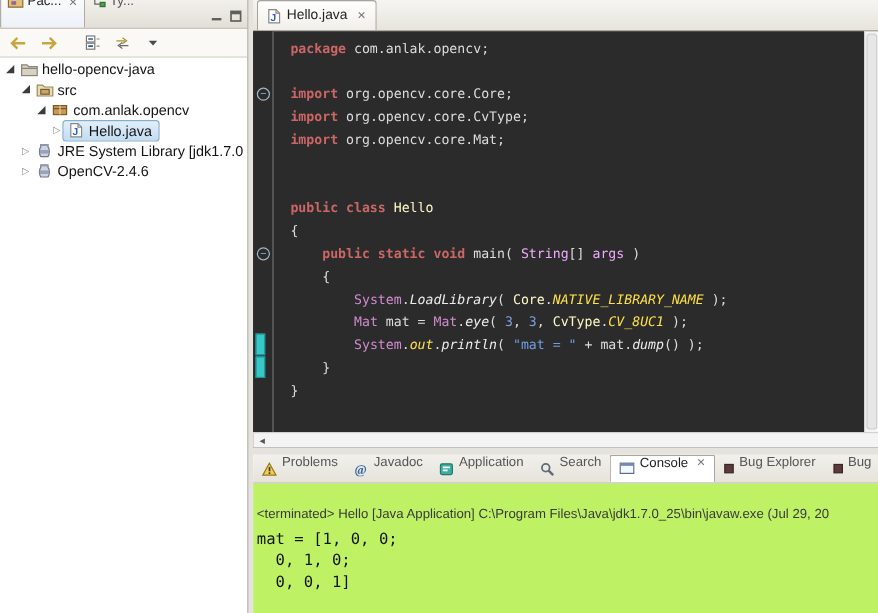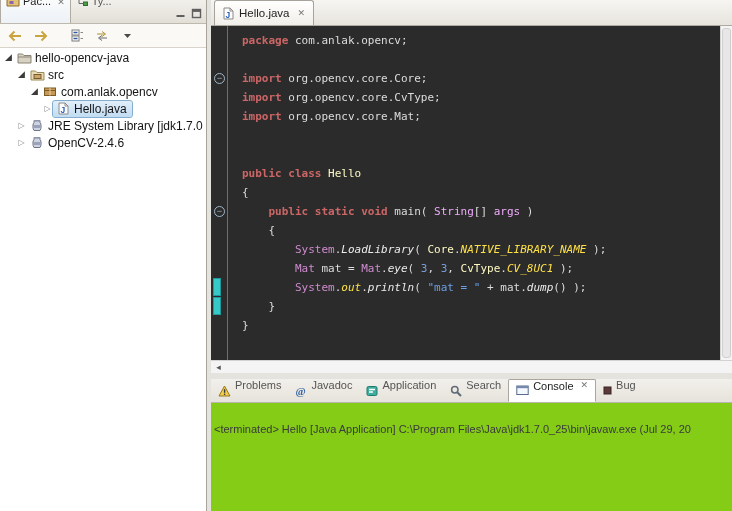--- a/index.html
+++ b/index.html
@@ -49,21 +49,21 @@
   .vscroll{position:absolute;right:0;top:0;width:12px;bottom:13px;background:#f4f4f4;border-left:1px solid #d2d2d2}
   .vthumb{position:absolute;left:1px;right:1px;top:2px;bottom:2px;background:#e7e7e7;border:1px solid #cfcfcf;border-radius:3px}
   .hscroll{position:absolute;left:0;bottom:0;height:13px;right:0;background:#f4f4f4;border-top:1px solid #d2d2d2;display:flex;align-items:center}
   .harrow{width:15px;text-align:center;font-size:9px;color:#555;line-height:12px}
 
   
   #bottom{position:absolute;left:211px;top:379px;width:521px;height:132px;background:#fff}
   .btabbar{height:24px;background:linear-gradient(#f2f0ec,#e6e3db);border-bottom:1px solid #bab6ad;display:flex;align-items:flex-end;overflow:hidden}
   .btab{height:23px;display:flex;gap:4px;padding:0 7px;font-size:11px;color:#555;white-space:nowrap}
   .btab.active{background:#fff;border:1px solid #aaa69d;border-bottom:1px solid #fff;border-radius:2px 2px 0 0;color:#1d1d1d}
-  .console{position:absolute;top:24px;left:0;right:0;bottom:0;background:#84cc16;overflow:hidden}
+  .console{position:absolute;top:24px;left:0;right:0;bottom:0;background:#bef264;overflow:hidden}
   .chead{margin:20px 0 6px 3px;font-size:11px;color:#3a3a3a;white-space:nowrap;overflow:hidden}
   .cout{margin-left:3px;font-family:"DejaVu Sans Mono",monospace;font-size:13px;line-height:18px;color:#151515}
   .cline{white-space:pre}
 </style>
 </head>
 <body>
 
 <div id="workbench">
 
   <aside id="pe">
@@ -310,21 +310,34 @@
           </span>
           <span>Console</span>
           <span class="closex">✕</span>
         </div>
         <div class="btab">
           <span class="icon">
             <svg width="9" height="9" viewBox="0 0 9 9">
               <rect x="1" y="1" width="7" height="7" fill="#5d3a3a" stroke="#3a2424"></rect>
             </svg>
           </span>
+          <span>Bug Explorer</span>
+        </div>
+        <div class="btab">
+          <span class="icon">
+            <svg width="9" height="9" viewBox="0 0 9 9">
+              <rect x="1" y="1" width="7" height="7" fill="#5d3a3a" stroke="#3a2424"></rect>
+            </svg>
+          </span>
           <span>Bug</span>
         </div>
       </div>
     <div class="console">
       <div class="chead">&lt;terminated&gt; Hello [Java Application] C:\Program Files\Java\jdk1.7.0_25\bin\javaw.exe (Jul 29, 20</div>
+      <div class="cout" id="cout">
+          <div class="cline">mat = [1, 0, 0;</div>
+          <div class="cline">  0, 1, 0;</div>
+          <div class="cline">  0, 0, 1]</div>
+        </div>
     </div>
   </section>
 
 </div>
 
 </body></html>

